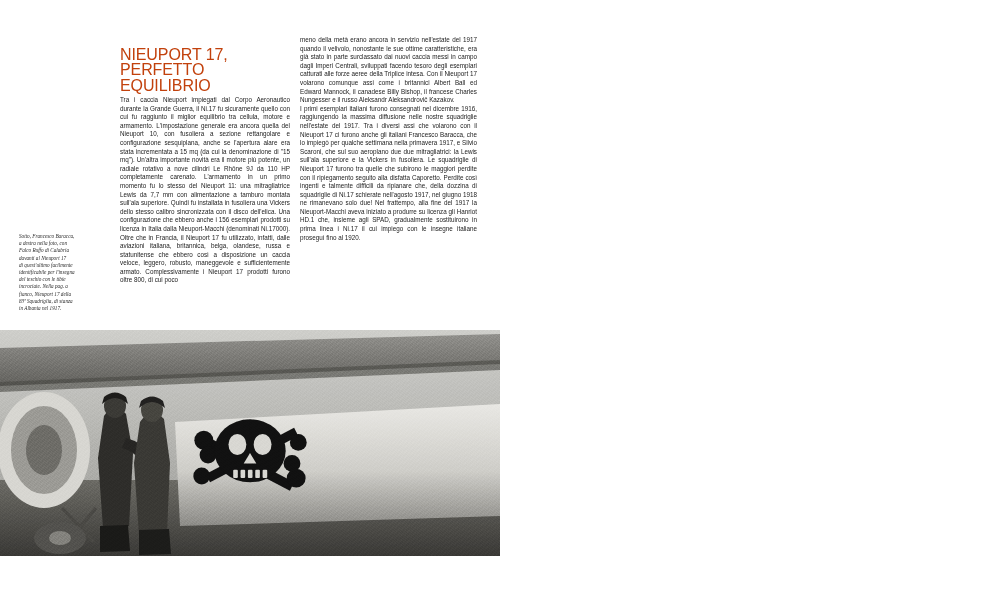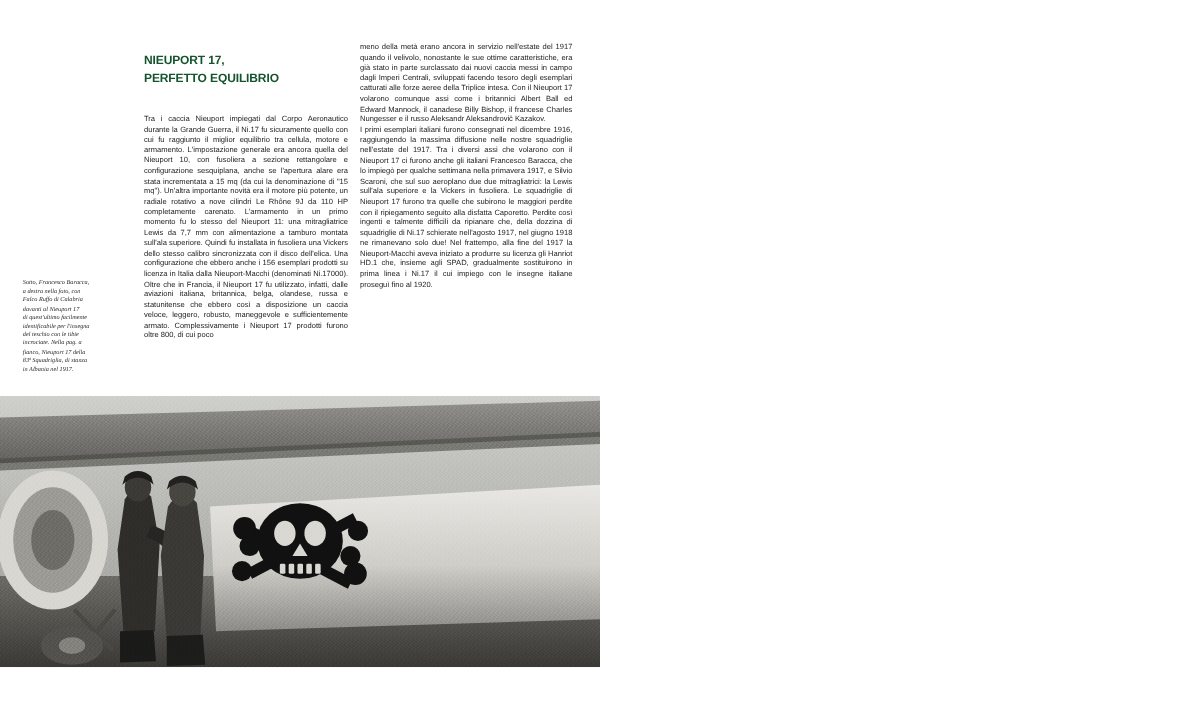--- a/index.html
+++ b/index.html
@@ -11,22 +11,22 @@
     text-align:justify;text-justify:inter-word;
     -webkit-hyphens:none;hyphens:none;white-space:pre-line;
   }
 
   
   .page-left{position:absolute;left:0;top:0;width:500px;height:595px;background:#fff;}
   .page-right{position:absolute;left:500px;top:0;width:500px;height:595px;background:#fff;}
 
   .title{
     position:absolute;left:120px;top:36px;width:175px;
-    font-size:10px;line-height:15.5px;font-weight:bold;
-    color:#14532d;letter-spacing:-0.1px;white-space:pre-line;
+    font-size:16px;line-height:15.5px;font-weight:normal;
+    color:#c2410c;letter-spacing:-0.1px;white-space:pre-line;
   }
 
   .col1{position:absolute;left:120px;top:96px;width:170px;}
   .col2{position:absolute;left:300px;top:36px;width:177px;}
 
   .sidecap{
     position:absolute;left:19px;top:233px;width:80px;
     font-family:"Liberation Serif",serif;font-style:italic;
     font-size:5.2px;line-height:7.2px;color:#2a2a2a;
     text-align:left;white-space:pre-line;

